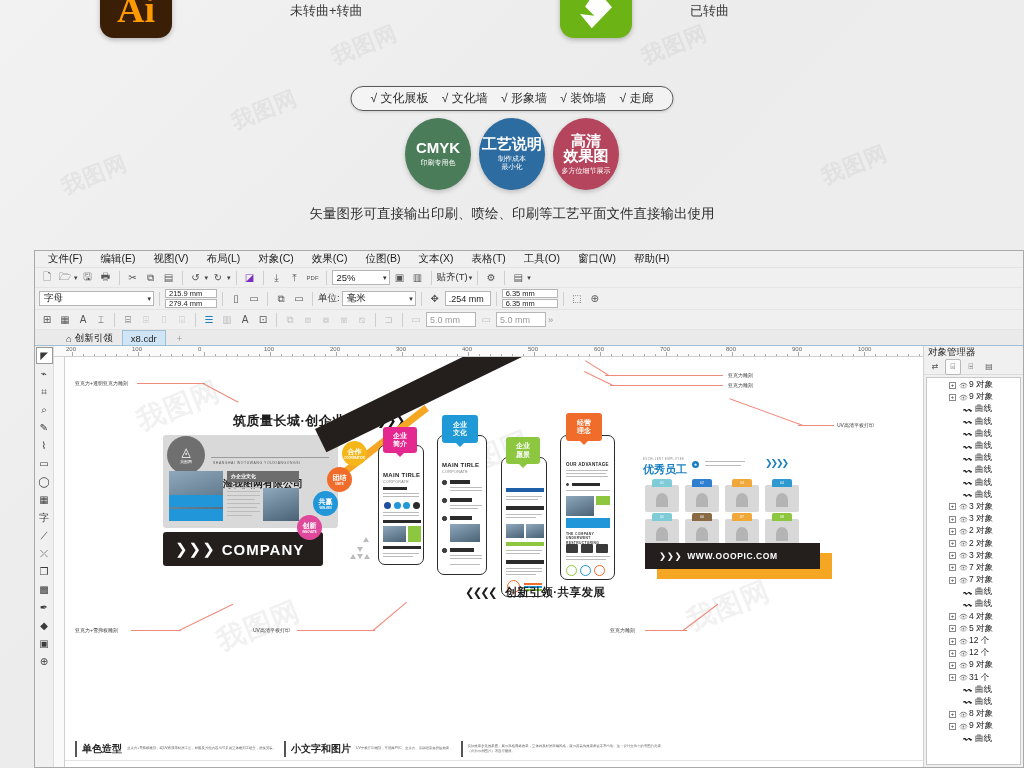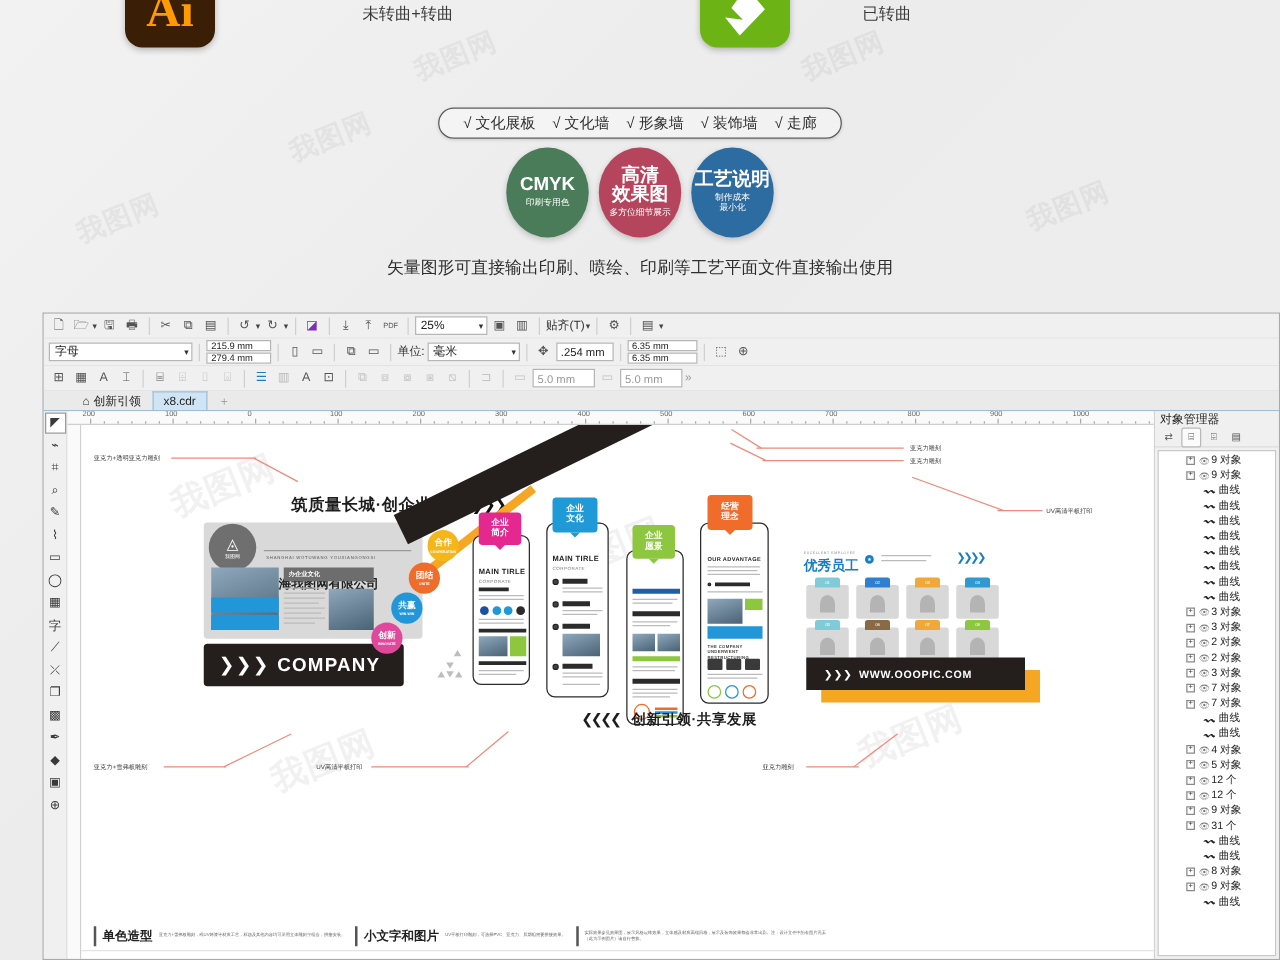--- a/index.html
+++ b/index.html
@@ -232,46 +232,60 @@
 
   <div class="badges">
     <div class="badge" id="badge0" style="background: rgb(74, 124, 89);">
       <div class="b1">
           <div>CMYK</div>
         </div>
       <div class="b2">
           <div>印刷专用色</div>
         </div>
     </div>
+    <div class="badge" id="badge2" style="background: rgb(44, 108, 160);">
+      <div class="b1">
+          <div>工艺说明</div>
+        </div>
+      <div class="b2">
+          <div>制作成本</div>
+          <div>最小化</div>
+        </div>
+    </div>
     <div class="badge" id="badge1" style="background: rgb(181, 69, 92);">
       <div class="b1">
           <div>高清</div>
           <div>效果图</div>
         </div>
       <div class="b2">
           <div>多方位细节展示</div>
         </div>
     </div>
-    <div class="badge" id="badge2" style="background: rgb(44, 108, 160);">
-      <div class="b1">
-          <div>工艺说明</div>
-        </div>
-      <div class="b2">
-          <div>制作成本</div>
-          <div>最小化</div>
-        </div>
-    </div>
   </div>
 
   <div class="promo-foot">矢量图形可直接输出印刷、喷绘、印刷等工艺平面文件直接输出使用</div>
 </div>
 
 <div id="cdr">
 
 
+  <div class="menubar" id="menubar">
+      <div>文件(F)</div>
+      <div>编辑(E)</div>
+      <div>视图(V)</div>
+      <div>布局(L)</div>
+      <div>对象(C)</div>
+      <div>效果(C)</div>
+      <div>位图(B)</div>
+      <div>文本(X)</div>
+      <div>表格(T)</div>
+      <div>工具(O)</div>
+      <div>窗口(W)</div>
+      <div>帮助(H)</div>
+    </div>
 
   <div class="toolrow">
     <div class="ti">🗋</div>
     <div class="ti">🗁</div>
       <div class="caret">▾</div>
     <div class="ti">🖫</div>
     <div class="ti">🖶</div>
     <div class="sep"></div>
     <div class="ti">✂</div>
     <div class="ti">⧉</div>

